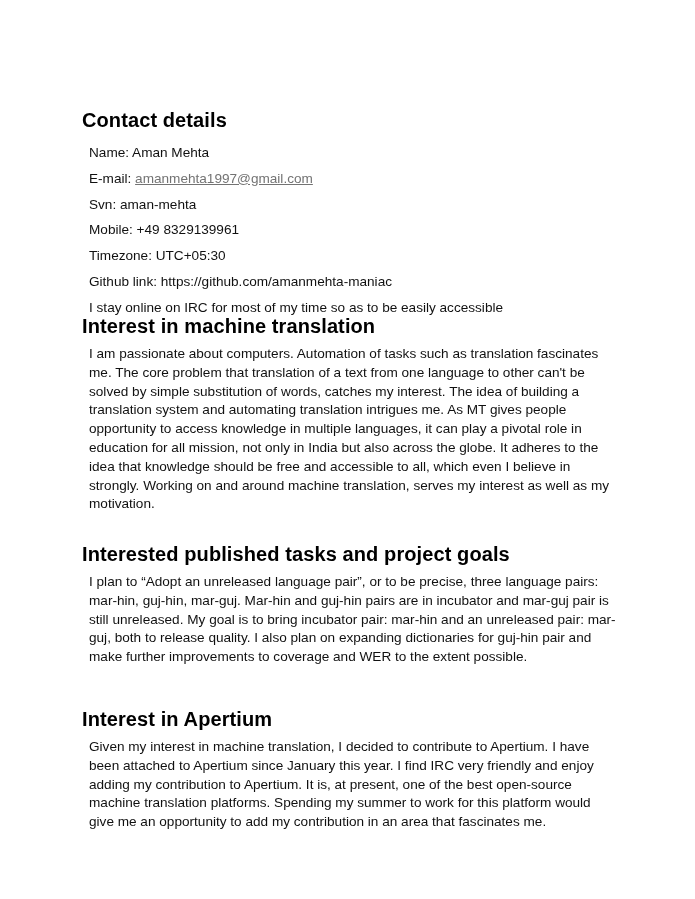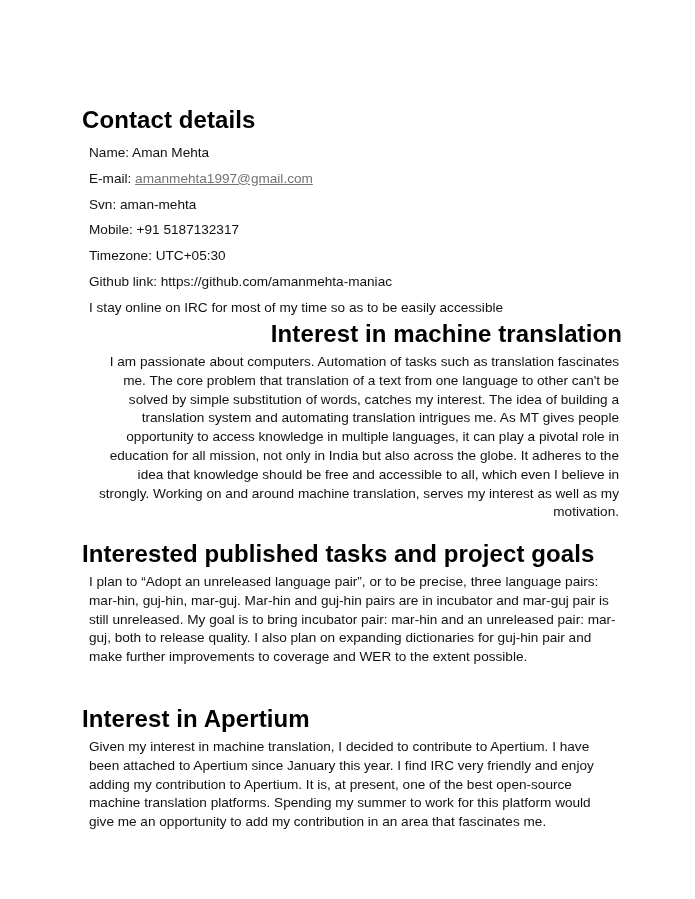--- a/index.html
+++ b/index.html
@@ -3,47 +3,47 @@
   <meta charset="utf-8">
   <style>
     html, body { margin: 0; padding: 0; background: #ffffff; }
     body { width: 695px; height: 899px; position: relative; overflow: hidden; }
     .page {
       position: absolute; left: 82px; top: 0; width: 540px;
       font-family: "Liberation Sans", sans-serif; color: #111111;
     }
     .section { position: absolute; left: 0; width: 540px; }
     .heading {
-      font-weight: bold; font-size: 24px; line-height: 24px; margin: 0;
+      font-weight: bold; font-size: 20px; line-height: 24px; margin: 0;
       letter-spacing: 0.1px; color: #000000;
     }
     .line, .para {
       font-size: 13.6px; line-height: 18.8px; margin: 7px; color: #111111;
     }
     .para { width: 530px; }
     .link { color: #737373; text-decoration: underline; cursor: pointer; }
   </style>
 </head>
 <body>
 
 <div class="page">
 
   <div class="section" style="top:108px;">
     <h2 class="heading">Contact details</h2>
     <div style="height:5px;"></div>
     <p class="line"><span>Name: </span><span>Aman Mehta</span></p>
     <p class="line"><span>E-mail: </span><a class="link">amanmehta1997@gmail.com</a></p>
     <p class="line"><span>Svn: </span><span>aman-mehta</span></p>
-    <p class="line"><span>Mobile: </span><span>+91 5187132317</span></p>
+    <p class="line"><span>Mobile: </span><span>+49 8329139961</span></p>
     <p class="line"><span>Timezone: </span><span>UTC+05:30</span></p>
     <p class="line"><span>Github link: </span><span>https://github.com/amanmehta-maniac</span></p>
     <p class="line">I stay online on IRC for most of my time so as to be easily accessible</p>
   </div>
 
-  <div class="section" style="top:322px;text-align:right;">
+  <div class="section" style="top:314px;">
     <h2 class="heading">Interest in machine translation</h2>
     <p class="para">I am passionate about computers. Automation of tasks such as translation fascinates me. The core problem that translation of a text from one language to other can't be solved by simple substitution of words, catches my interest. The idea of building a translation system and automating translation intrigues me. As MT gives people opportunity to access knowledge in multiple languages, it can play a pivotal role in education for all mission, not only in India but also across the globe. It adheres to the idea that knowledge should be free and accessible to all, which even I believe in strongly. Working on and around machine translation, serves my interest as well as my motivation.</p>
   </div>
 
   <div class="section" style="top:542px;">
     <h2 class="heading">Interested published tasks and project goals</h2>
     <p class="para">I plan to “Adopt an unreleased language pair”, or to be precise, three language pairs: mar-hin, guj-hin, mar-guj. Mar-hin and guj-hin pairs are in incubator and mar-guj pair is still unreleased. My goal is to bring incubator pair: mar-hin and an unreleased pair: mar-guj, both to release quality. I also plan on expanding dictionaries for guj-hin pair and make further improvements to coverage and WER to the extent possible.</p>
   </div>
 
   <div class="section" style="top:707px;">

